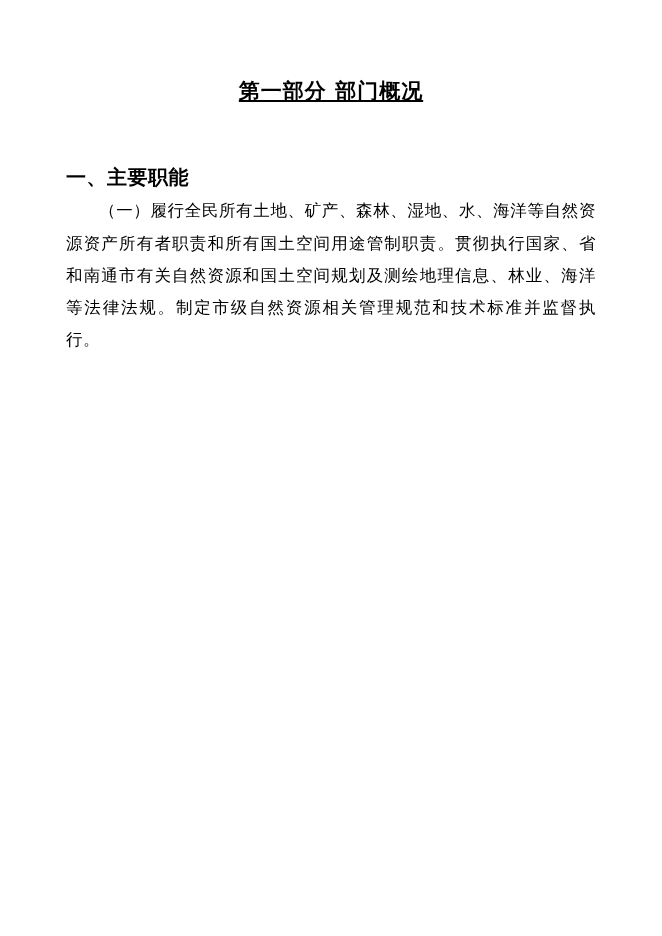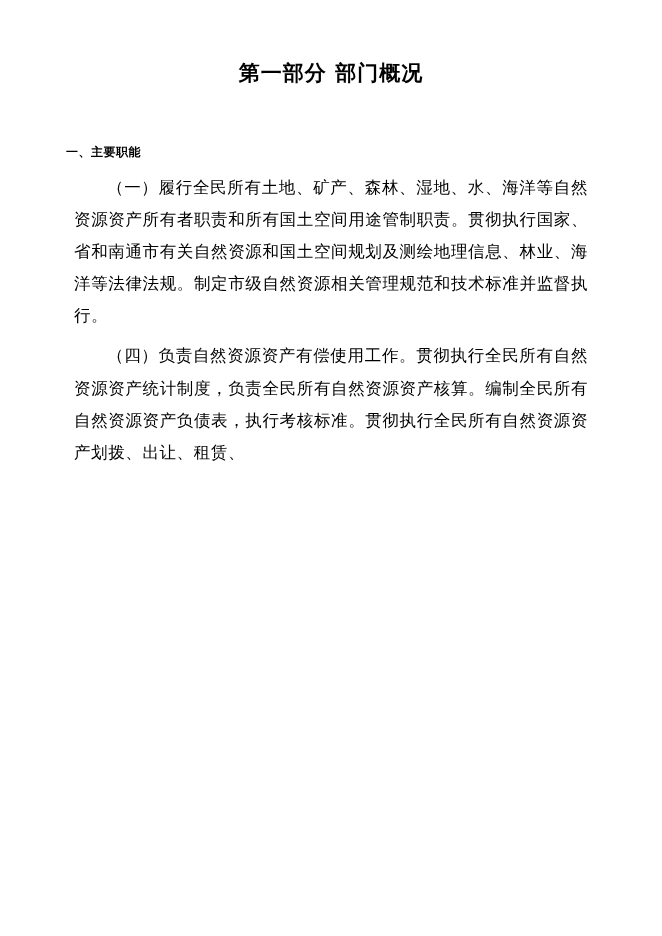--- a/index.html
+++ b/index.html
@@ -20,53 +20,52 @@
     height: 936px;
     box-sizing: border-box;
     padding: 0 66px;
   }
   .doc-title {
     text-align: center;
     font-size: 21px;
     font-weight: bold;
     letter-spacing: 1px;
     margin: 0;
-    padding-top: 58px;
+    padding-top: 76px;
     line-height: 1.4;
     font-family: "DejaVu Serif", "Liberation Serif", serif;
+    text-decoration: underline;
   }
   .section-heading {
-    font-size: 12px;
+    font-size: 20px;
     font-weight: bold;
     margin: 0;
     padding-top: 56px;
     padding-bottom: 2px;
     line-height: 1.6;
     letter-spacing: 0.5px;
     font-family: "DejaVu Sans", "Liberation Sans", sans-serif;
   }
   .body-par {
     font-size: 16.5px;
     line-height: 1.95;
     text-align: justify;
     text-justify: inter-ideograph;
     text-indent: 2em;
-    margin: 8px;
+    margin: 0;
     letter-spacing: 0.6px;
-    font-family: Liberation Mono, monospace;
   }
 </style>
 </head>
 <body>
 
 <div class="page">
 
   <h1 class="doc-title">第一部分  部门概况</h1>
 
   <h2 class="section-heading">一、主要职能</h2>
 
   <p class="body-par">（一）履行全民所有土地、矿产、森林、湿地、水、海洋等自然资源资产所有者职责和所有国土空间用途管制职责。贯彻执行国家、省和南通市有关自然资源和国土空间规划及测绘地理信息、林业、海洋等法律法规。制定市级自然资源相关管理规范和技术标准并监督执行。</p>
 
 
 
-  <p class="body-par">（四）负责自然资源资产有偿使用工作。贯彻执行全民所有自然资源资产统计制度，负责全民所有自然资源资产核算。编制全民所有自然资源资产负债表，执行考核标准。贯彻执行全民所有自然资源资产划拨、出让、租赁、</p>
 
 </div>
 
 </body></html>

